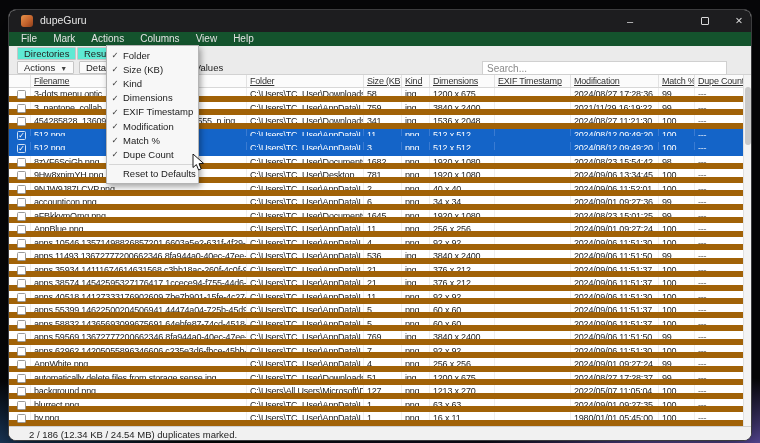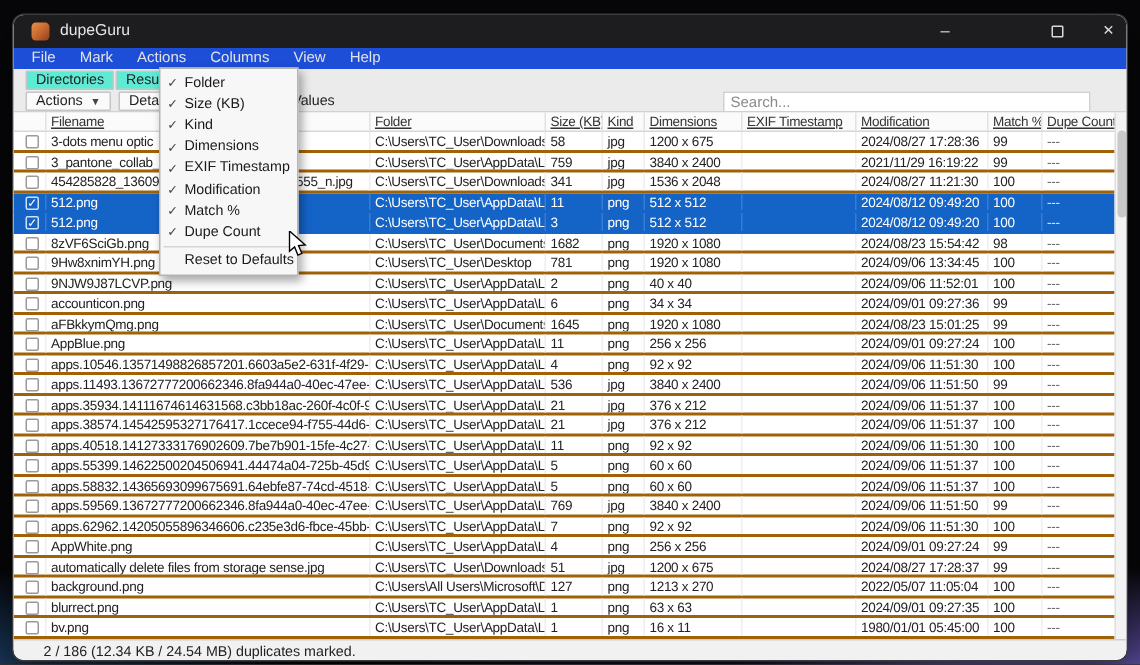--- a/index.html
+++ b/index.html
@@ -25,21 +25,21 @@
   .app-icon { position:absolute; left:12px; top:5px; width:12px; height:12px; border-radius:3px;
     background:linear-gradient(135deg,#e8934a 0%,#c05f2a 60%,#8a3f1d 100%); }
   .win-title { position:absolute; left:31px; top:4px; font-size:10.5px; color:#e6e6e6; }
   .wc { position:absolute; top:3px; width:18px; height:16px; color:#d9d9d9; text-align:center;
         line-height:16px; font-size:11px; }
   .wc-min { left:612px; }
   .wc-max { left:687px; }
   .wc-close { left:721px; font-size:9.5px; }
   .max-box { display:inline-block; width:8px; height:8px; border:1px solid #d9d9d9; border-radius:1px; margin-top:4px; }
 
-  .menubar { position:absolute; left:0; top:22px; width:100%; height:14px; background:#1d4ed8;
+  .menubar { position:absolute; left:0; top:22px; width:100%; height:14px; background:#14532d;
              display:flex; align-items:center; padding-left:4px; }
   .mb-item { color:#e2e2e2; font-size:10px; padding:0 8px; line-height:14px; }
 
   
   .toolbar { position:absolute; left:0; top:36px; width:100%; height:29px; background:#ebebeb;
              border-bottom:1px solid #d2d2d2; }
   .tab { position:absolute; top:1px; height:13px; line-height:12px; font-size:9.5px; color:#222;
          background:#5eead4; border:1px solid #c6c6c6; padding:0 6px; border-radius:1px; }
   .tab-directories { left:8px; }
   .tab-results { left:68px; padding-right:16px; }
@@ -57,21 +57,21 @@
                   border:1px solid #d0d0d0; font-size:10px; color:#333; padding:0 4px; outline:none; }
   .search-input::placeholder { color:#8a8a8a; }
 
   
   .grid-row { display:grid; grid-template-columns:22px 216px 117px 38px 28px 65px 76px 88px 36px 50px; }
   .table-header { position:absolute; left:0; top:65px; width:736px; height:13px; background:#fbfbfb;
                   border-bottom:1px solid #d8d8d8; }
   .hcell { font-size:9px; letter-spacing:-0.2px; color:#333; line-height:12px; padding-left:3px;
            border-right:1px solid #e2e2e2; overflow:hidden; white-space:nowrap;text-decoration:underline; }
   .table-body { position:absolute; left:0; top:78px; width:736px; height:338px; overflow:hidden; background:#fff; }
-  .trow { height:13.52px; line-height:13.5px; border-bottom:2px solid #a16207; }
+  .trow { height:13.52px; line-height:13.5px; border-bottom:6px solid #a16207; }
   .cell { font-size:9px; letter-spacing:-0.2px; color:#222; padding-left:3px; border-right:1px solid #eeeeee;
           overflow:hidden; white-space:nowrap; }
   .cell.dupe { color:#666; }
   .cbcell { position:relative; border-right:1px solid #eeeeee; }
   .rowcheck { position:absolute; left:8px; top:2px; width:9px; height:9px; background:#fff;
               border:1px solid #9a9a9a; border-radius:1.5px; font-size:8px; line-height:8px;
               text-align:center; color:#fff; }
   .trow.sel { background:#1464c8; border-bottom-color:#1464c8; }
   .trow.sel .cell { color:#fff; border-right-color:#3a7bd2; }
   .trow.sel .cell.dupe { color:#dce8f8; }

